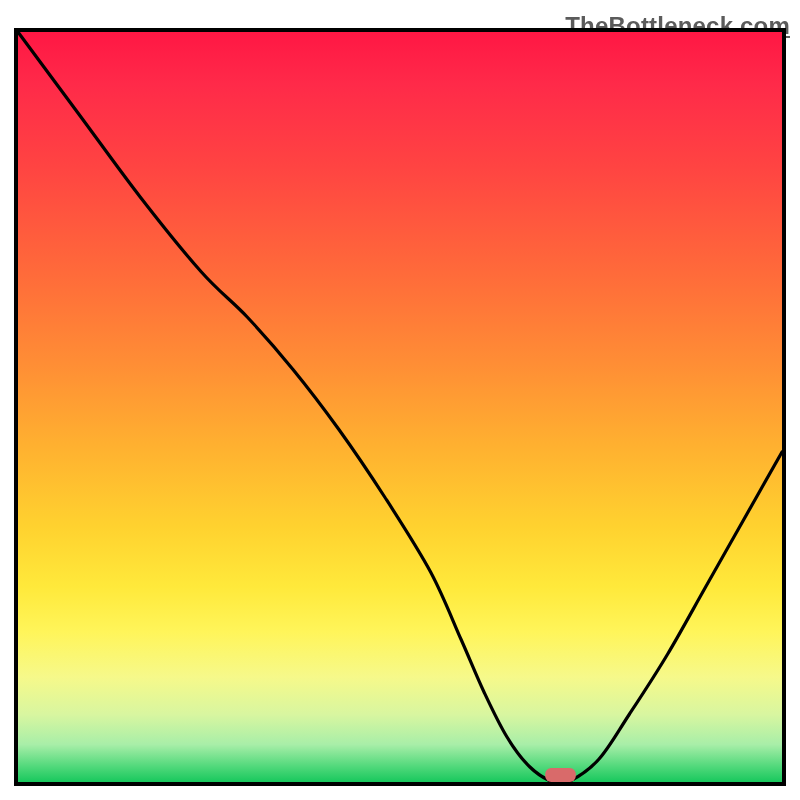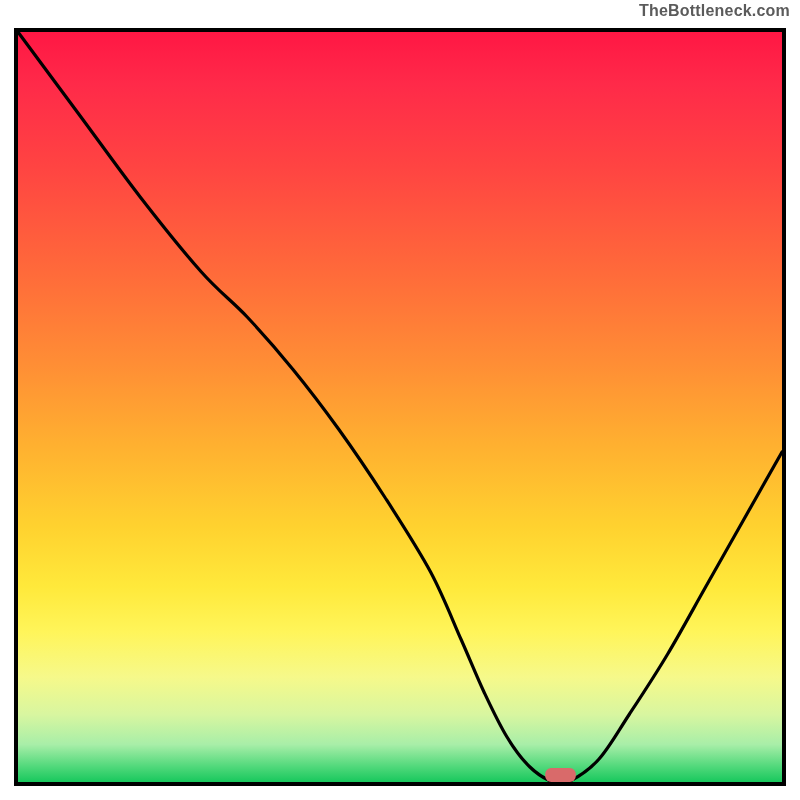--- a/index.html
+++ b/index.html
@@ -11,26 +11,27 @@
     font-family: Arial, Helvetica, sans-serif;
     overflow: hidden;
   }
   .container {
     position: relative;
     width: 800px;
     height: 800px;
   }
   .attribution {
     position: absolute;
-    top: 2px;
+    top: 12px;
     right: 10px;
-    font-size: 16px;
+    font-size: 24px;
     font-weight: bold;
     color: #5b5b5b;
     letter-spacing: 0.2px;
+    text-decoration: underline;
   }
   .plot-frame {
     position: absolute;
     left: 14px;
     top: 28px;
     width: 772px;
     height: 758px;
     box-sizing: border-box;
     border: 4px solid #000000;
     overflow: hidden;

